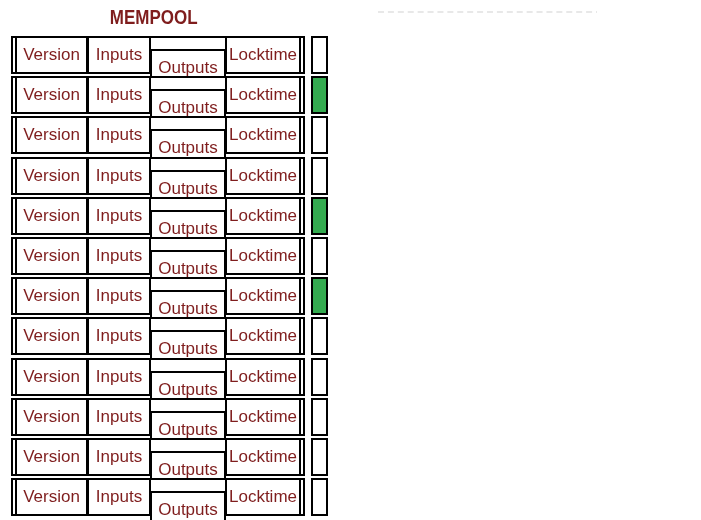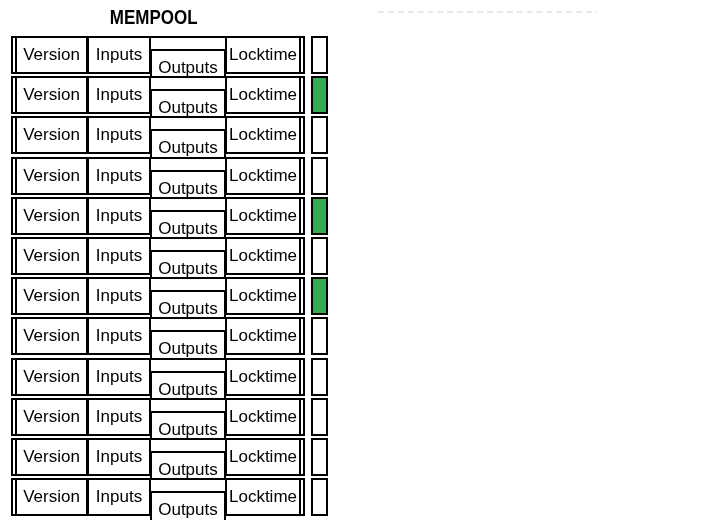--- a/index.html
+++ b/index.html
@@ -3,21 +3,21 @@
 <meta charset="utf-8">
 <style>
   html, body { margin: 0; padding: 0; background: #ffffff; }
   .canvas {
     position: relative;
     width: 597px;
     height: 520px;
     background: #ffffff;
     overflow: hidden;
     font-family: "Liberation Sans", "DejaVu Sans", sans-serif;
-    color: #000000;
+    color: #7f1d1d;
   }
   .title {
     position: absolute;
     left: 103px;
     top: 6px;
     width: 90px;
     text-align: center;
     white-space: nowrap;
     font-weight: bold;
     font-size: 20px;

